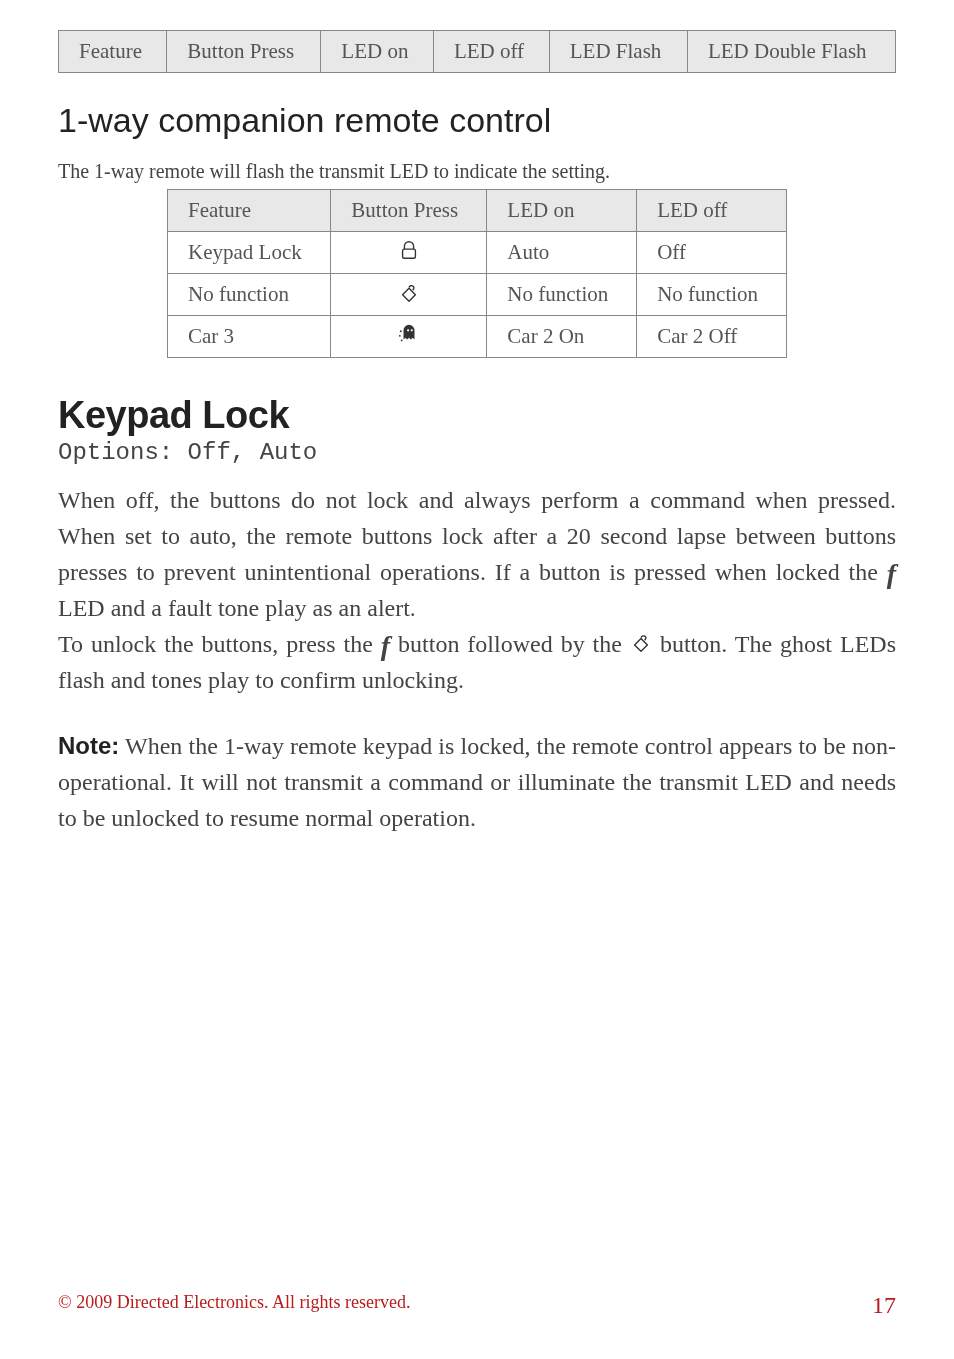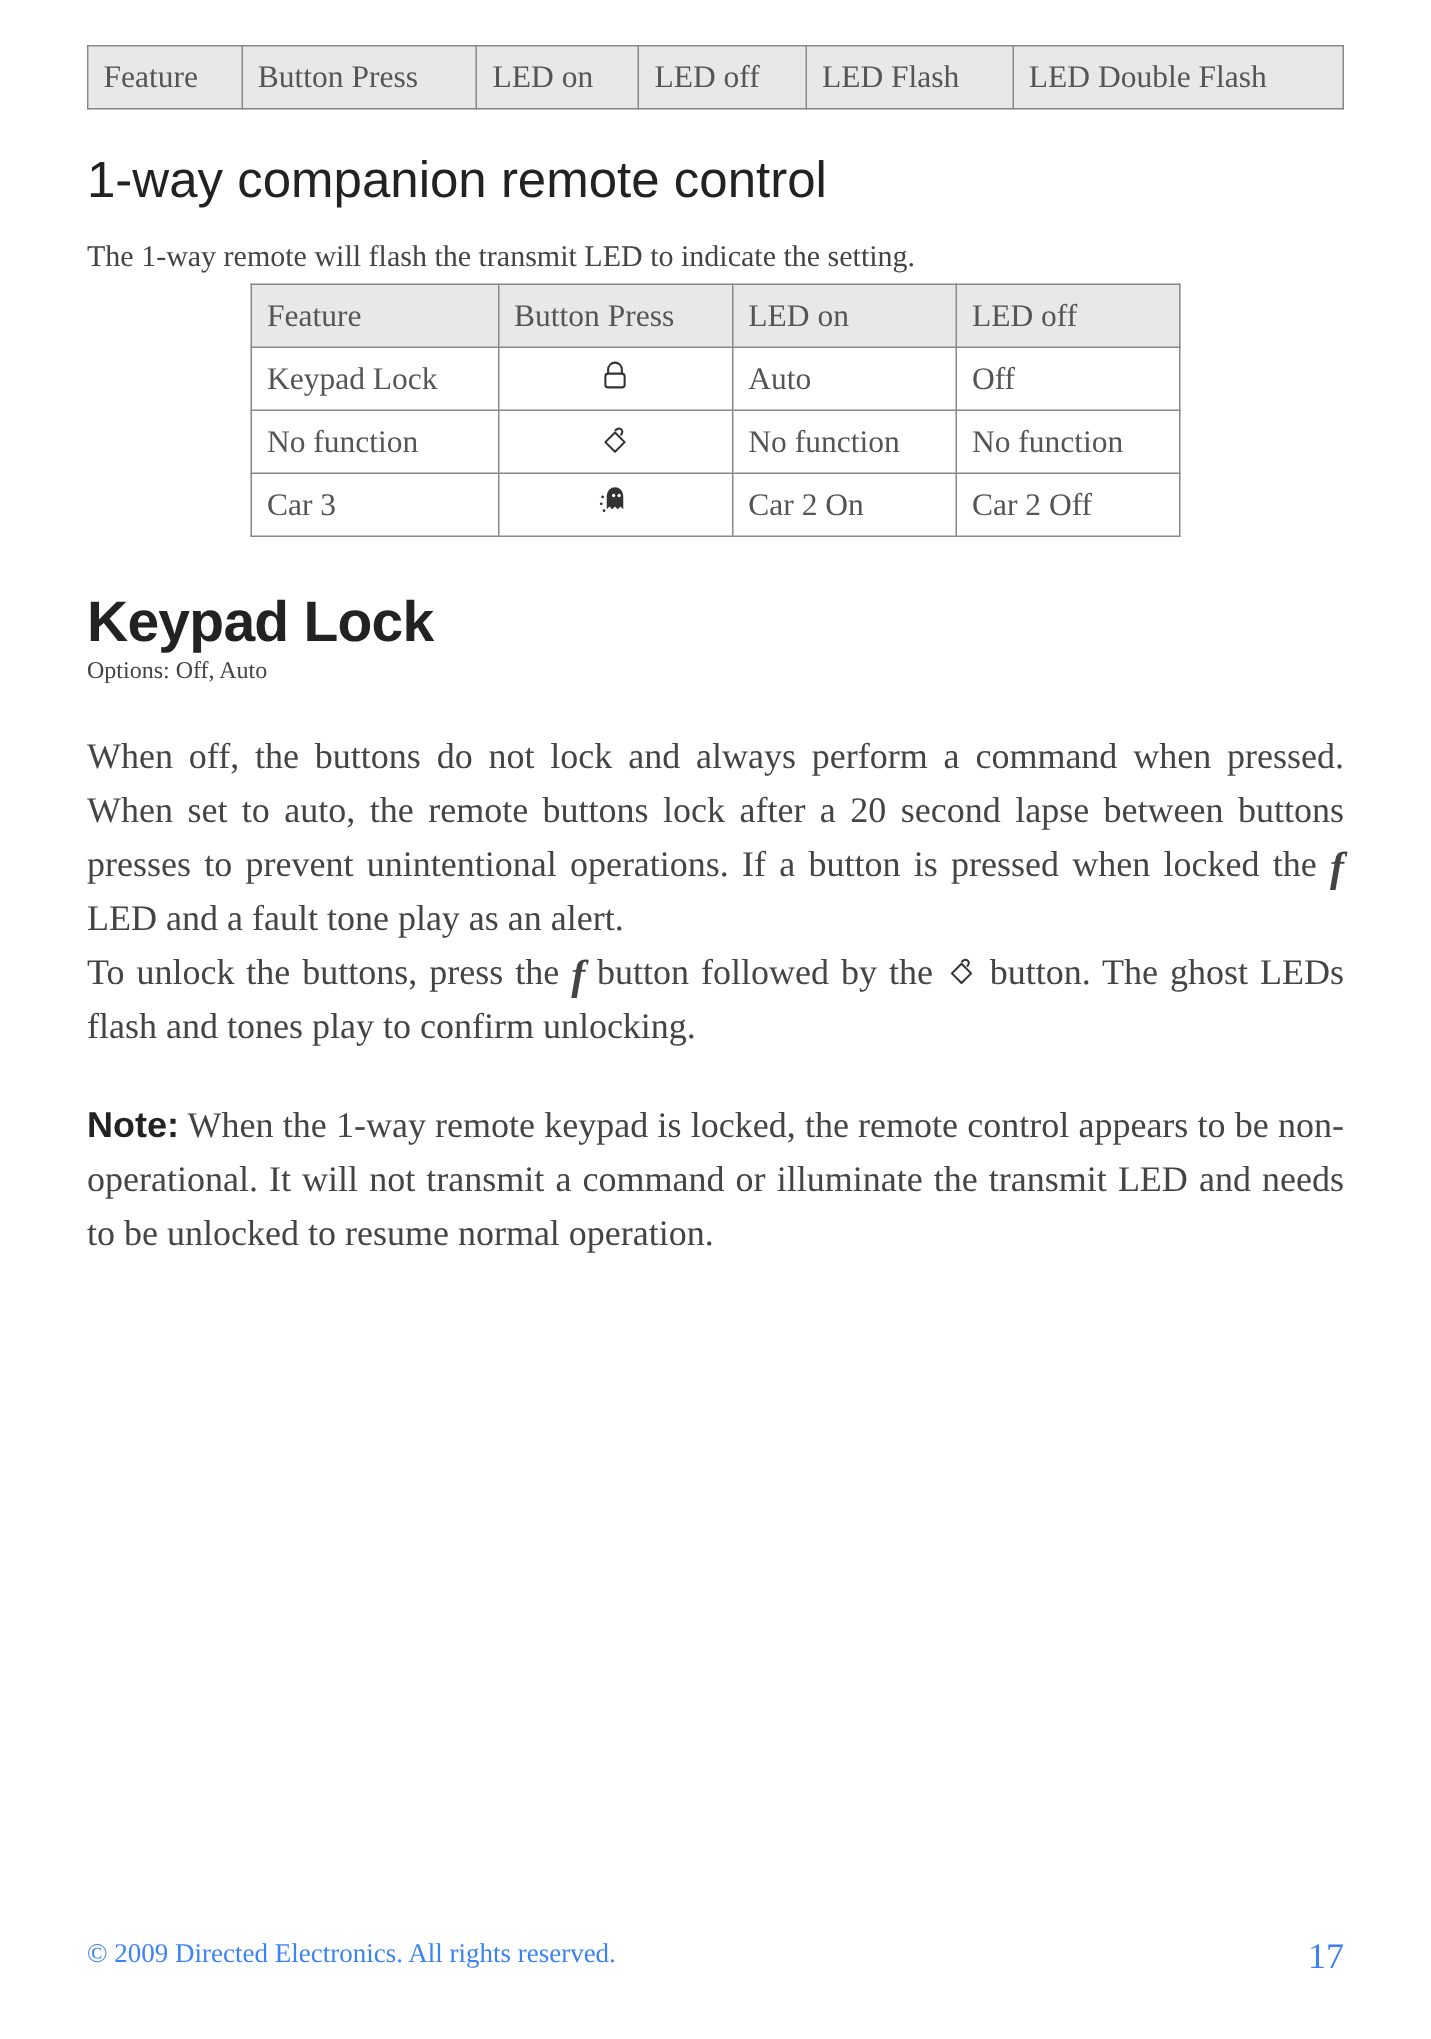--- a/index.html
+++ b/index.html
@@ -15,21 +15,21 @@
       font-weight: 300;
     }
     table {
       border-collapse: collapse;
       margin-bottom: 28px;
     }
     table.t1 { width: 100%; }
     table.t2 { width: 620px; margin-left: auto; margin-right: auto; }
     th, td {
       border: 1px solid #888;
-      padding: 8px 10px;
+      padding: 8px 20px;
       text-align: left;
       vertical-align: top;
       font-weight: 300;
       font-size: 21px;
       color: #555;
     }
     th {
       background: #e8e8e8;
       font-weight: 300;
     }
@@ -53,32 +53,32 @@
       letter-spacing: -0.5px;
     }
     p.body {
       font-size: 24px;
       line-height: 1.5;
       color: #444;
       text-align: justify;
       margin-bottom: 0;
     }
     p.intro { font-size: 20px; color: #444; margin-bottom: 6px; margin-top: 20px; }
-    p.options { font-size: 16px; color: #444; margin-bottom: 30px; }
+    p.options { font-size: 24px; color: #444; margin-bottom: 16px; font-family: Liberation Mono, monospace; }
     .spacer-sm { height: 30px; }
     .note-label { font-family: Arial, Helvetica, sans-serif; font-weight: 700; color: #222; }
     .footer {
       position: absolute;
       bottom: 40px;
       left: 58px;
       right: 58px;
       display: flex;
       justify-content: space-between;
       font-size: 18px;
-      color: #3b82f6;
+      color: #b91c1c;
     }
     .footer .pnum { font-size: 24px; }
     svg.inline-icon {
       display: inline-block;
       vertical-align: -4px;
       width: 22px;
       height: 24px;
     }
     .f-glyph {
       font-family: Georgia, serif;

